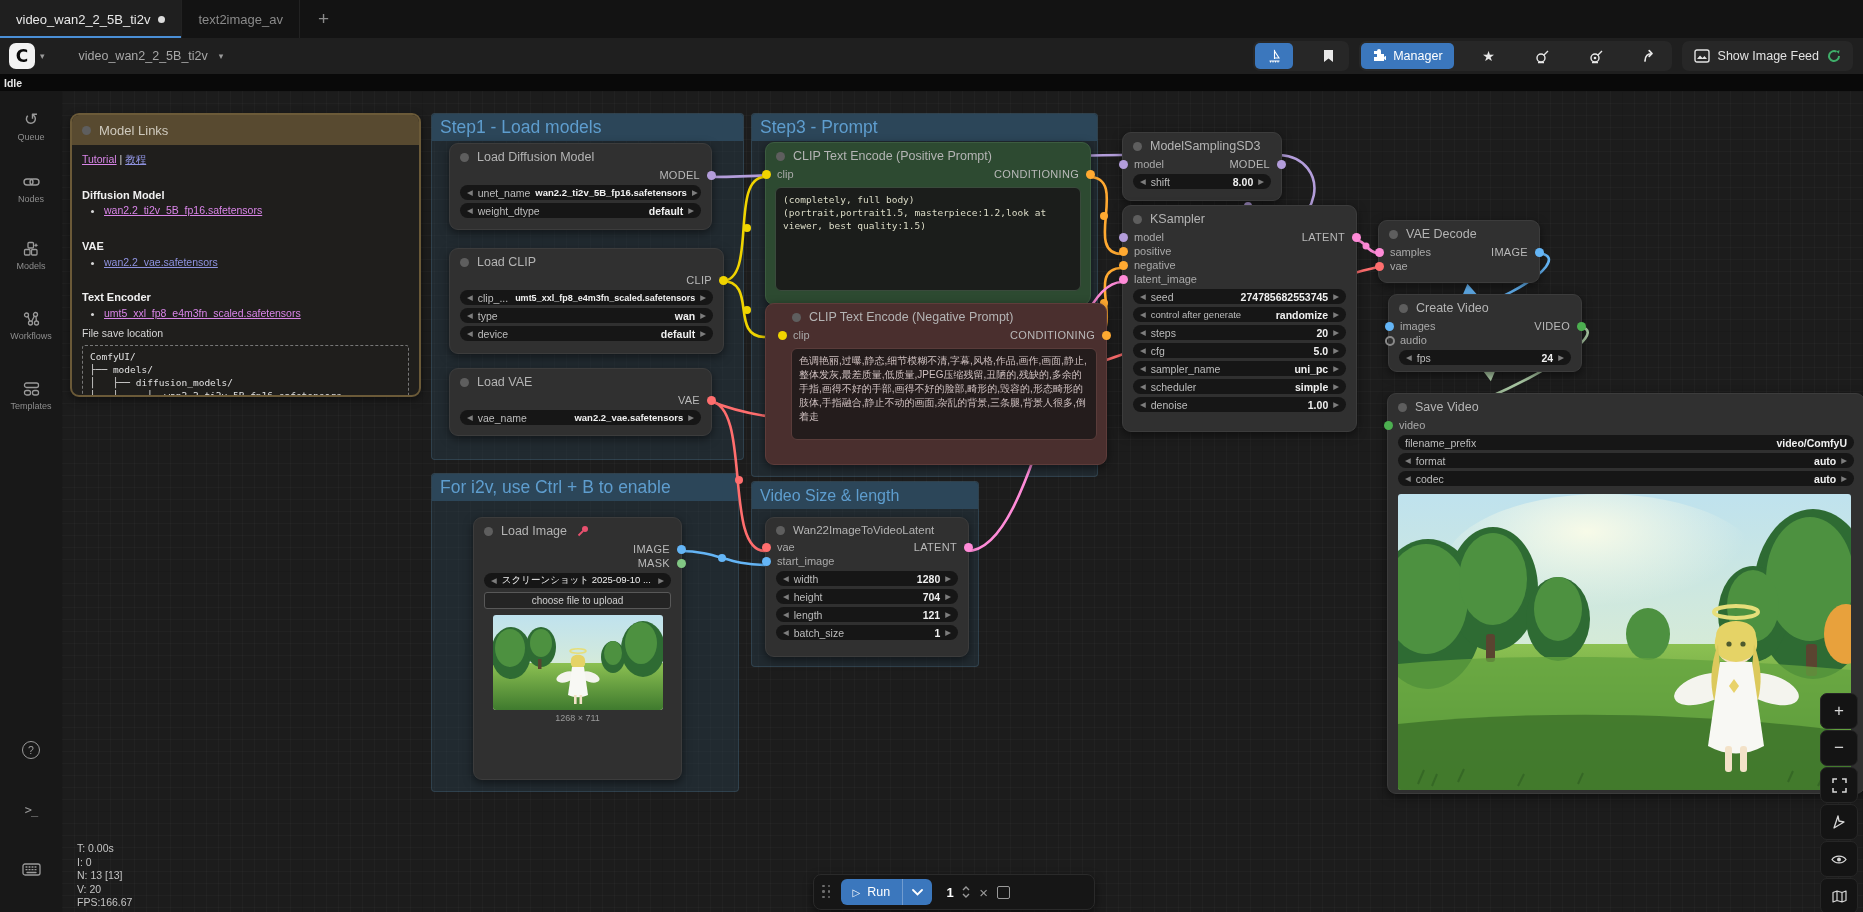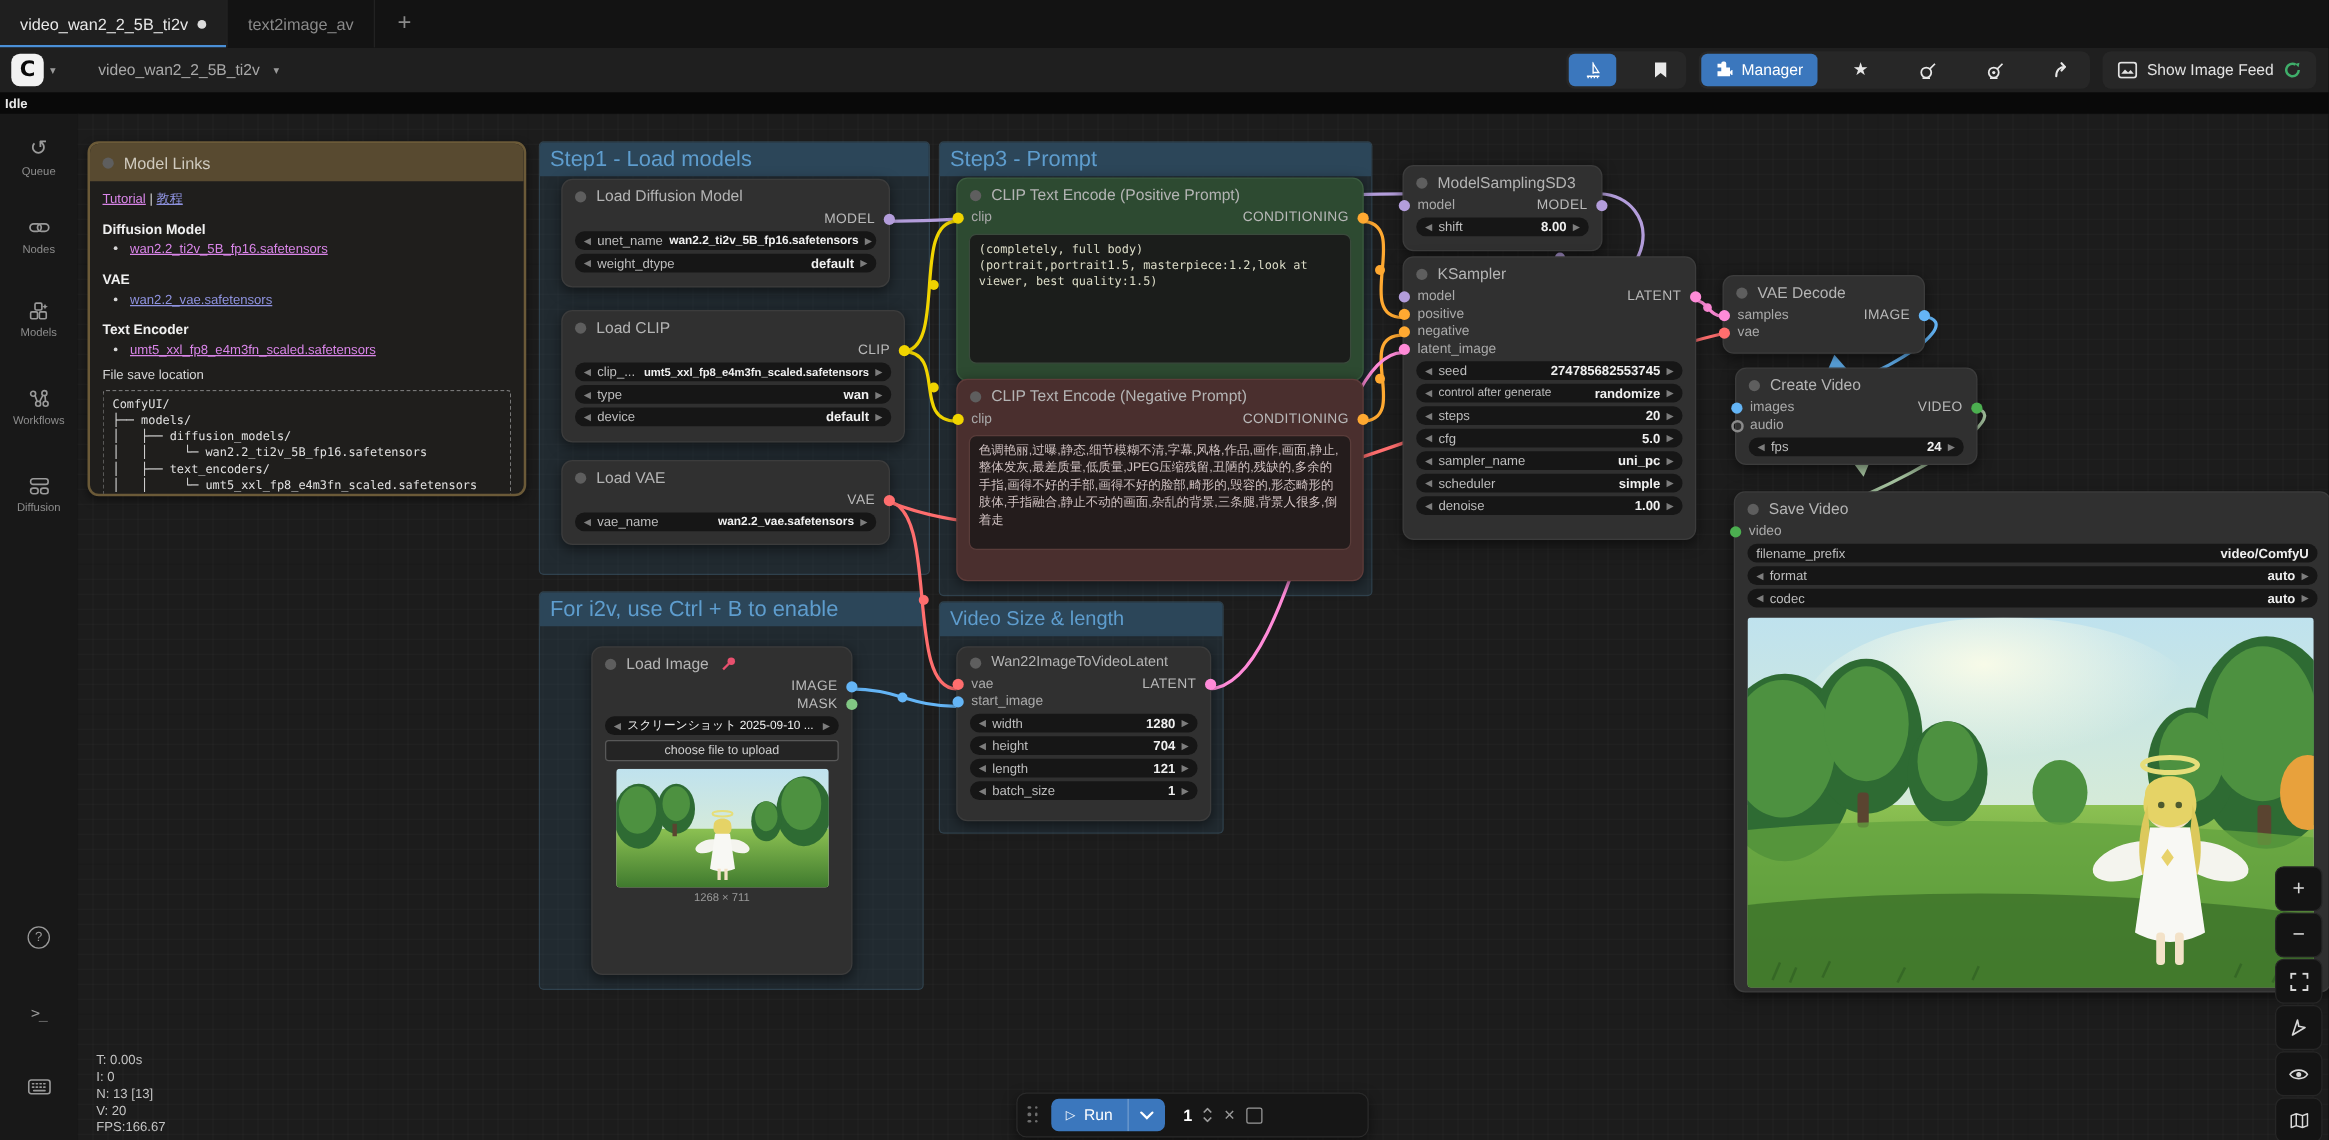--- a/index.html
+++ b/index.html
@@ -53,21 +53,21 @@
   .group-title{height:27px;background:#2c4659;color:#5e9dce;font-size:17.5px;display:flex;align-items:center;padding:0 8px;
                border-radius:3px 3px 0 0;white-space:nowrap;overflow:hidden;}
 
   
   .note{background:#1f1e1c;border:2px solid #6b5a38;border-radius:9px;overflow:hidden;box-shadow:0 3px 8px rgba(0,0,0,.45);}
   .note-title{height:30px;background:#584a30;display:flex;align-items:center;gap:8px;padding:0 10px;color:#cfcabe;font-size:13px;}
   .note-body{padding:7px 10px;font-size:10.5px;line-height:1.5;color:#d6d6d6;}
   .note-body a{text-decoration:underline;cursor:pointer;}
   .lnk-pink{color:#d985e8;}
   .lnk-violet{color:#8f93e0;}
-  .note-h{font-weight:bold;color:#f0f0f0;font-size:11px;margin-top:8px;}
+  .note-h{font-weight:bold;color:#f0f0f0;font-size:11px;margin-top:19px;}
   .note-li{margin-left:22px;list-style:disc;}
   .note-tree{border:1px dashed #777;border-radius:3px;margin-top:4px;padding:4px 7px;
              font-family:"DejaVu Sans Mono",monospace;font-size:9.5px;line-height:13px;color:#e0e0e0;white-space:pre;overflow:hidden;}
 
   
   .node{background:#303030;border:1px solid #3c3c3c;border-radius:9px;box-shadow:0 3px 10px rgba(0,0,0,.5);font-size:11px;}
   .ntitle{display:flex;align-items:center;gap:8px;padding:6px 10px 4px;color:#b4b4b4;font-size:12.5px;white-space:nowrap;overflow:hidden;}
   .ndot{width:9px;height:9px;border-radius:50%;background:#5e5e5e;flex:none;}
   .srow{position:relative;height:14px;display:flex;align-items:center;padding:0 11px;color:#a9a9a9;font-size:11px;}
   .srow .rt{margin-left:auto;color:#b9b9b9;letter-spacing:.3px;}
@@ -75,21 +75,21 @@
   .sdot.in{left:-4.5px;} .sdot.out{right:-4.5px;}
   .sdot.hollow{background:transparent!important;border:2px solid #8a8a8a;width:6px;height:6px;}
   .widget{height:15px;margin:3px 10px 0;background:#161616;border-radius:8px;display:flex;align-items:center;
           padding:0 7px;font-size:10.5px;color:#bdbdbd;gap:5px;cursor:pointer;}
   .widget .wv{margin-left:auto;color:#f0f0f0;font-weight:bold;}
   .wa{color:#7d7d7d;font-size:7.5px;flex:none;}
   .upload-btn{height:15px;margin:4px 10px 0;background:#242424;border:1px solid #585858;border-radius:3px;
               display:flex;align-items:center;justify-content:center;font-size:10px;color:#cfcfcf;cursor:pointer;}
 
   .node-green{background:#2d4a31;border-color:#3c5c40;}
-  .node-red{background:#4a2f2e;border-color:#5e3c3a;}
+  .node-red{background:#4a2f2e;border-color:#5e3c3a;padding-left:16px;}
   .ptext{margin:6px 9px;background:#1b1d1b;border:1px solid #3a4a3c;border-radius:6px;padding:5px 7px;
          font-family:"DejaVu Sans Mono",monospace;font-size:9.5px;line-height:13px;color:#ddddc8;white-space:pre-wrap;overflow:hidden;}
   .ntext{margin:6px 9px;background:#241c1c;border:1px solid #5a3c3a;border-radius:6px;padding:5px 7px;
          font-size:10px;line-height:14px;color:#cfc0c0;overflow:hidden;}
 
   .img-caption{text-align:center;color:#9a9a9a;font-size:9px;margin-top:3px;}
   .pin{margin-left:2px;}
 
   
   .stats{left:77px;top:842px;font-size:10.5px;line-height:13.5px;color:#c4c4c4;}
@@ -226,21 +226,21 @@
       <path d="M5 5.5 L6.8 10.2 M11.4 5 L8.6 10.5 M13 5.5 L13.4 10"></path>
     </svg>
     <span class="sb-label">Workflows</span>
   </div>
   <div class="sb-item" style="top:290px;">
     <svg width="17" height="16" viewBox="0 0 17 16" fill="none" stroke-width="1.3">
       <rect x="1.5" y="2" width="14" height="4.5" rx="2"></rect>
         <rect x="1.5" y="9.5" width="6" height="4.5" rx="2"></rect>
         <rect x="9.5" y="9.5" width="6" height="4.5" rx="2"></rect>
     </svg>
-    <span class="sb-label">Diffusion</span>
+    <span class="sb-label">Templates</span>
   </div>
   <div class="sb-bot" style="top:650px;">
       <span class="help-circ">?</span>
     </div>
   <div class="sb-bot" style="top:712px;">
       <span class="term">&gt;_</span>
     </div>
   <div class="sb-bot" style="top:772px;">
     <svg width="19" height="13" viewBox="0 0 19 13" fill="none" stroke="#9a9a9a" stroke-width="1.3">
       <rect x="1" y="1" width="17" height="11" rx="2"></rect>

